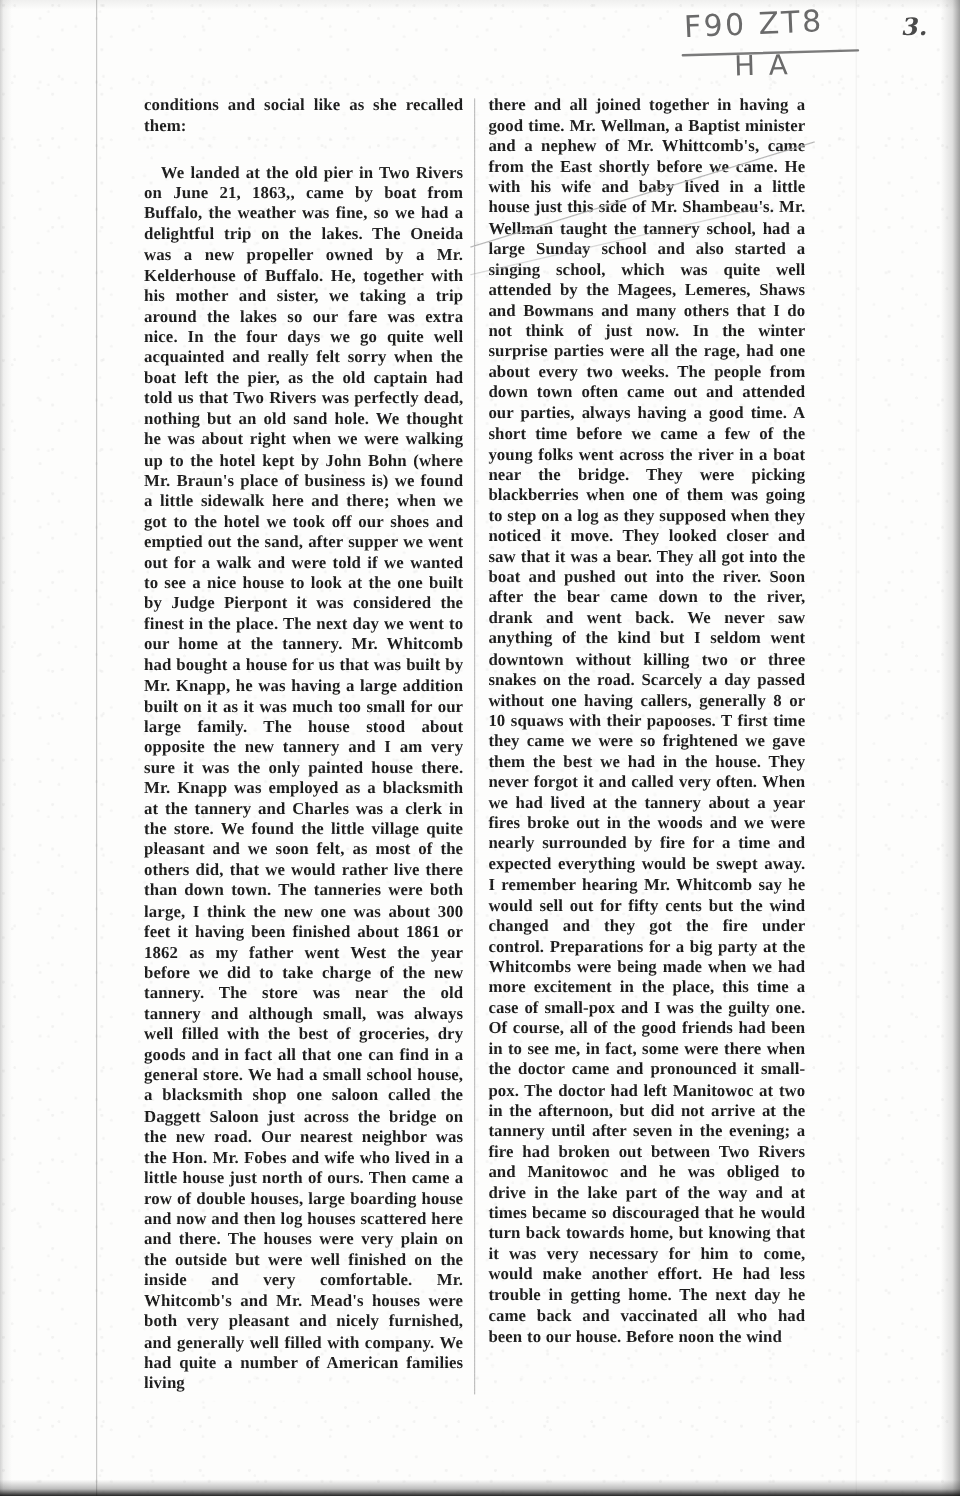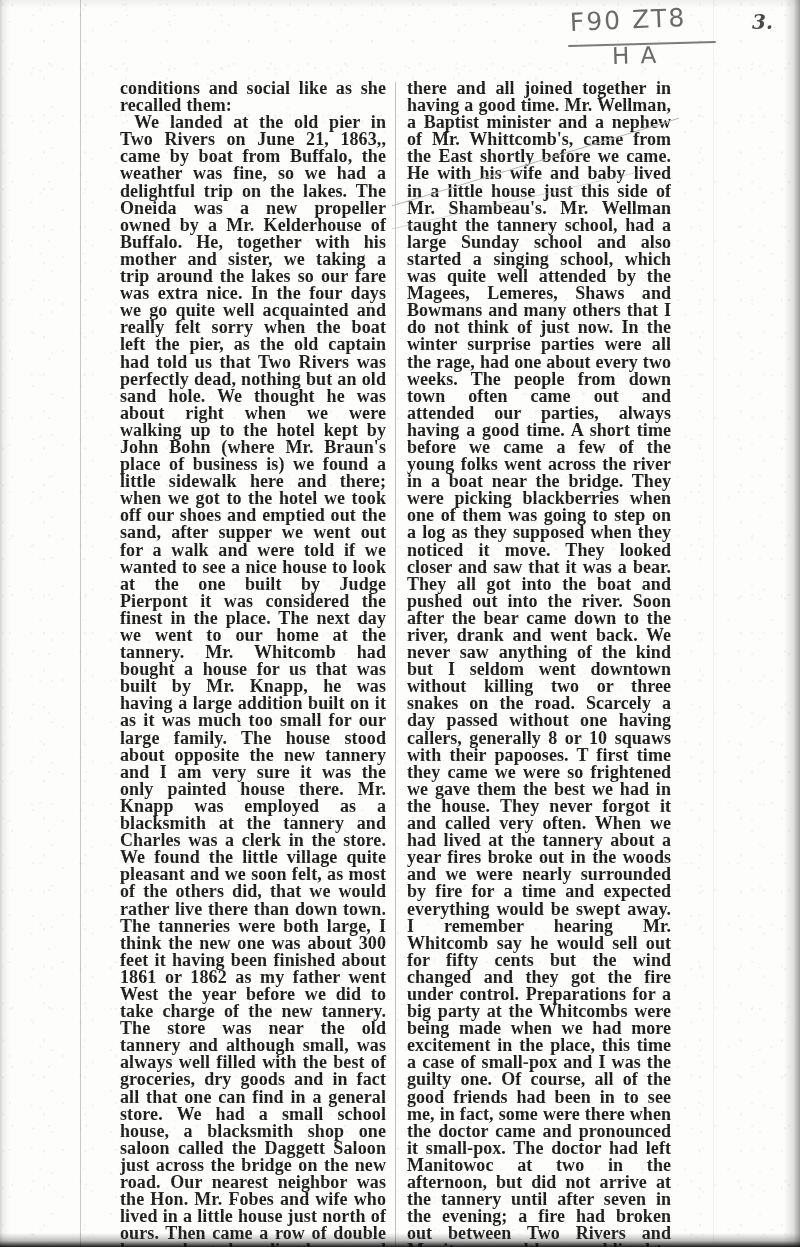--- a/index.html
+++ b/index.html
@@ -139,31 +139,31 @@
     width: 1px;
     background: rgba(140,140,140,.55);
     margin: 2px 5px 0 5px;
     align-self: stretch;
   }
 
   .para {
     margin: 0;
     color: #1b1b1b;
     font-family: "Liberation Serif", serif;
-    font-size: 18px;
+    font-size: 14px;
     line-height: 17.1px;
     text-align: justify;
     text-justify: inter-word;
     font-weight: bold;
     letter-spacing: .1px;
     word-spacing: .4px;
     -webkit-font-smoothing: none;
   }
   .para + .para { margin-top: 0; }
-  .para.indent { text-indent: 14px; }
+  .para.indent { text-indent: 14px; margin-top: 22px; }
 
   
   #column-right .para { letter-spacing: .05px; }
 
   
   #clipping::after {
     content: "";
     position: absolute;
     inset: -6px;
     pointer-events: none;

